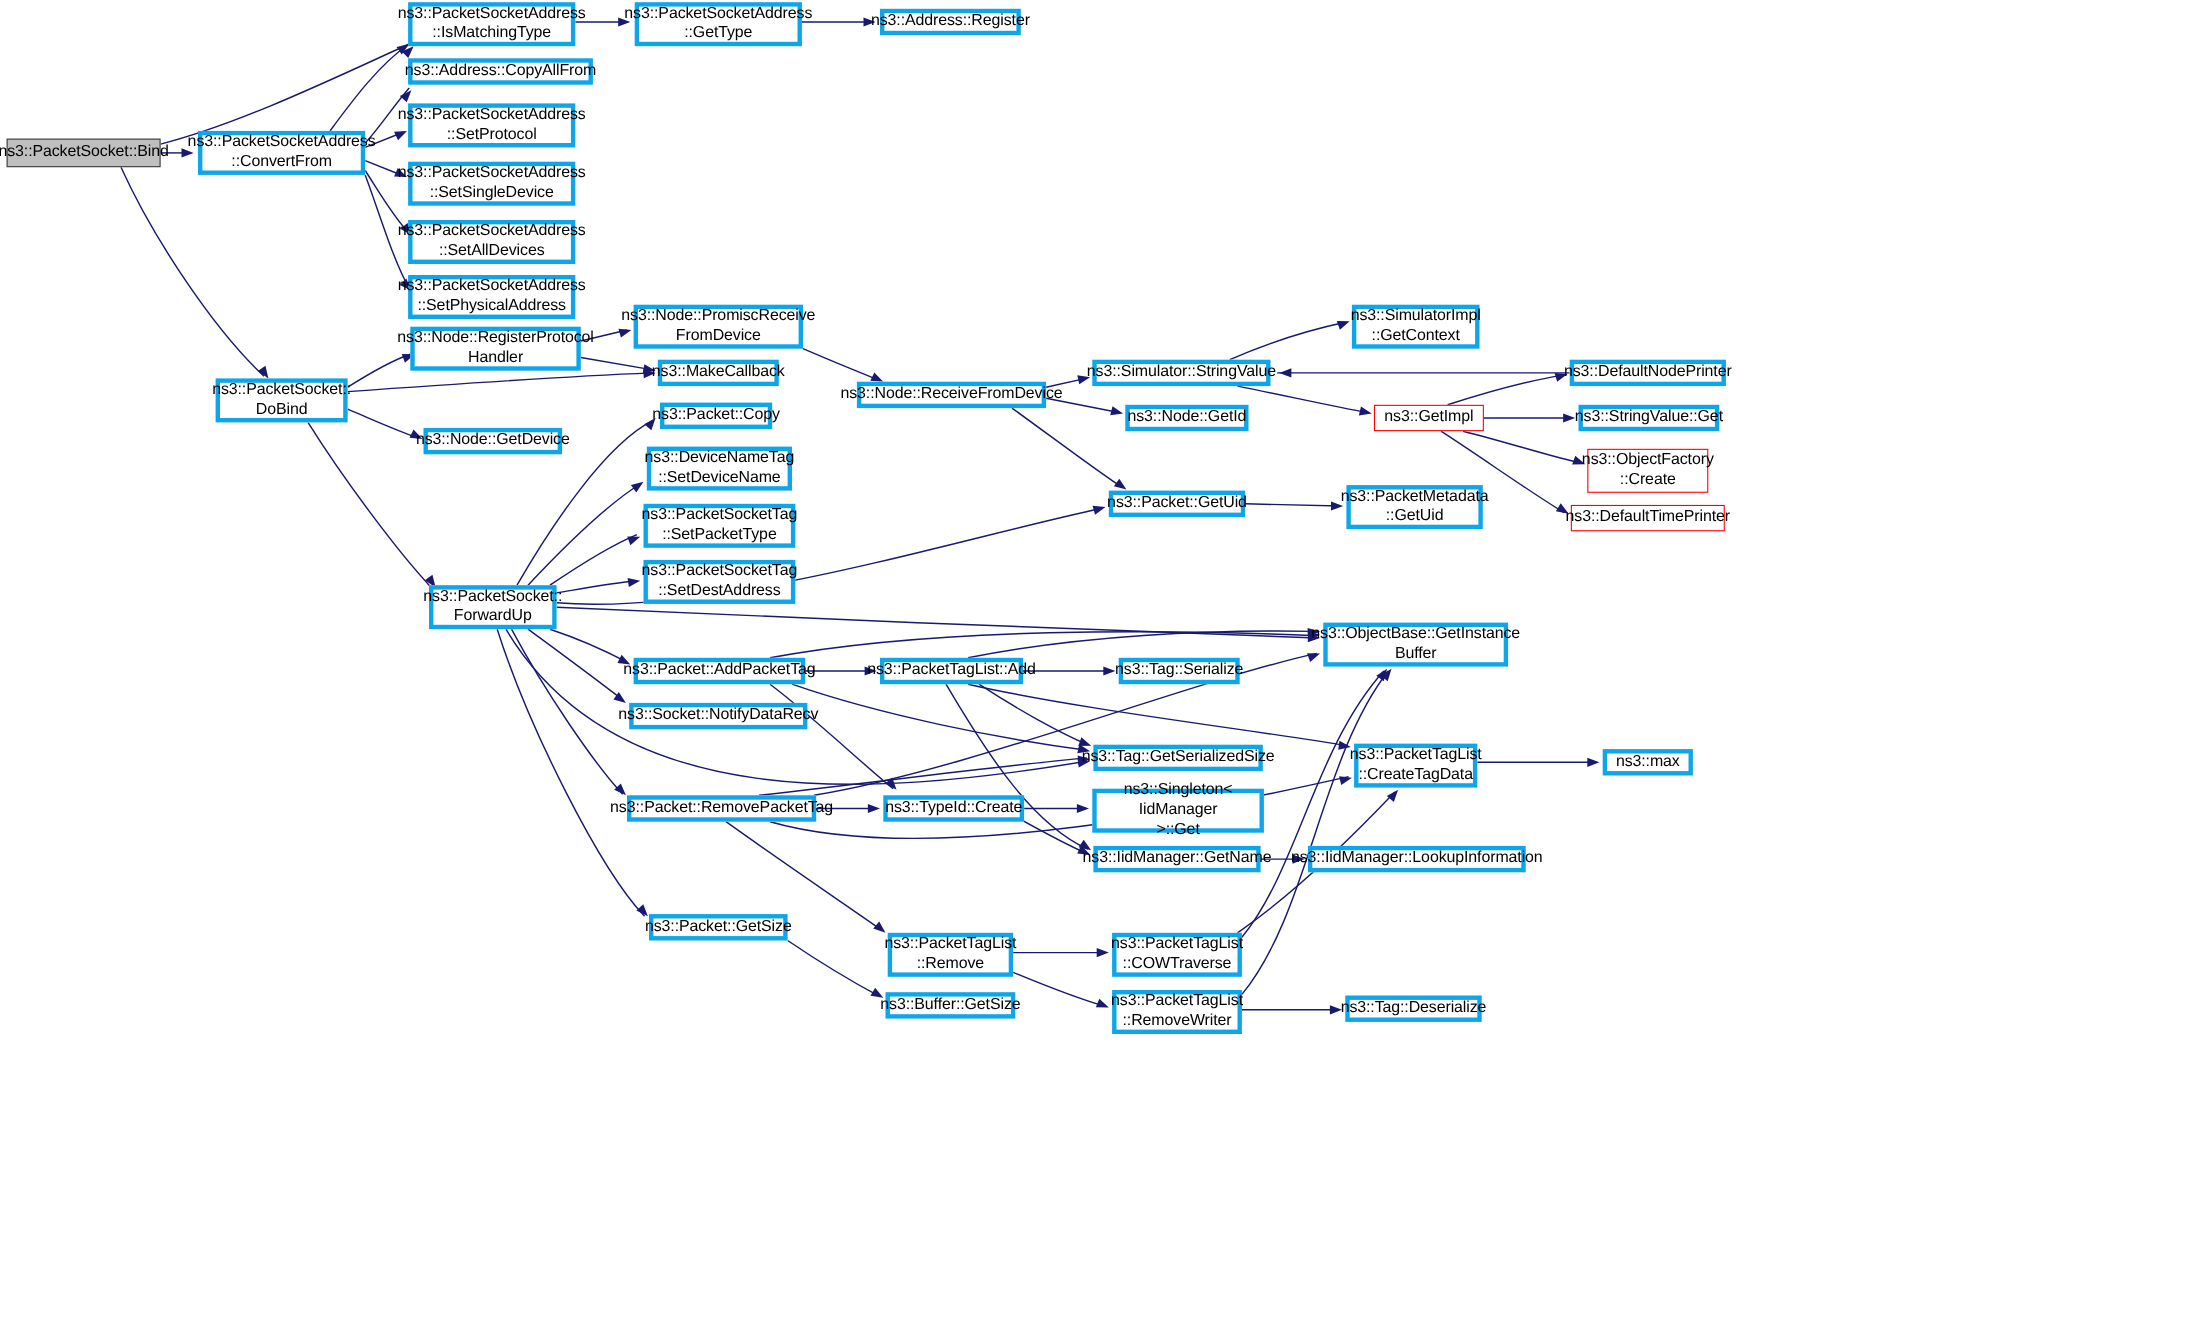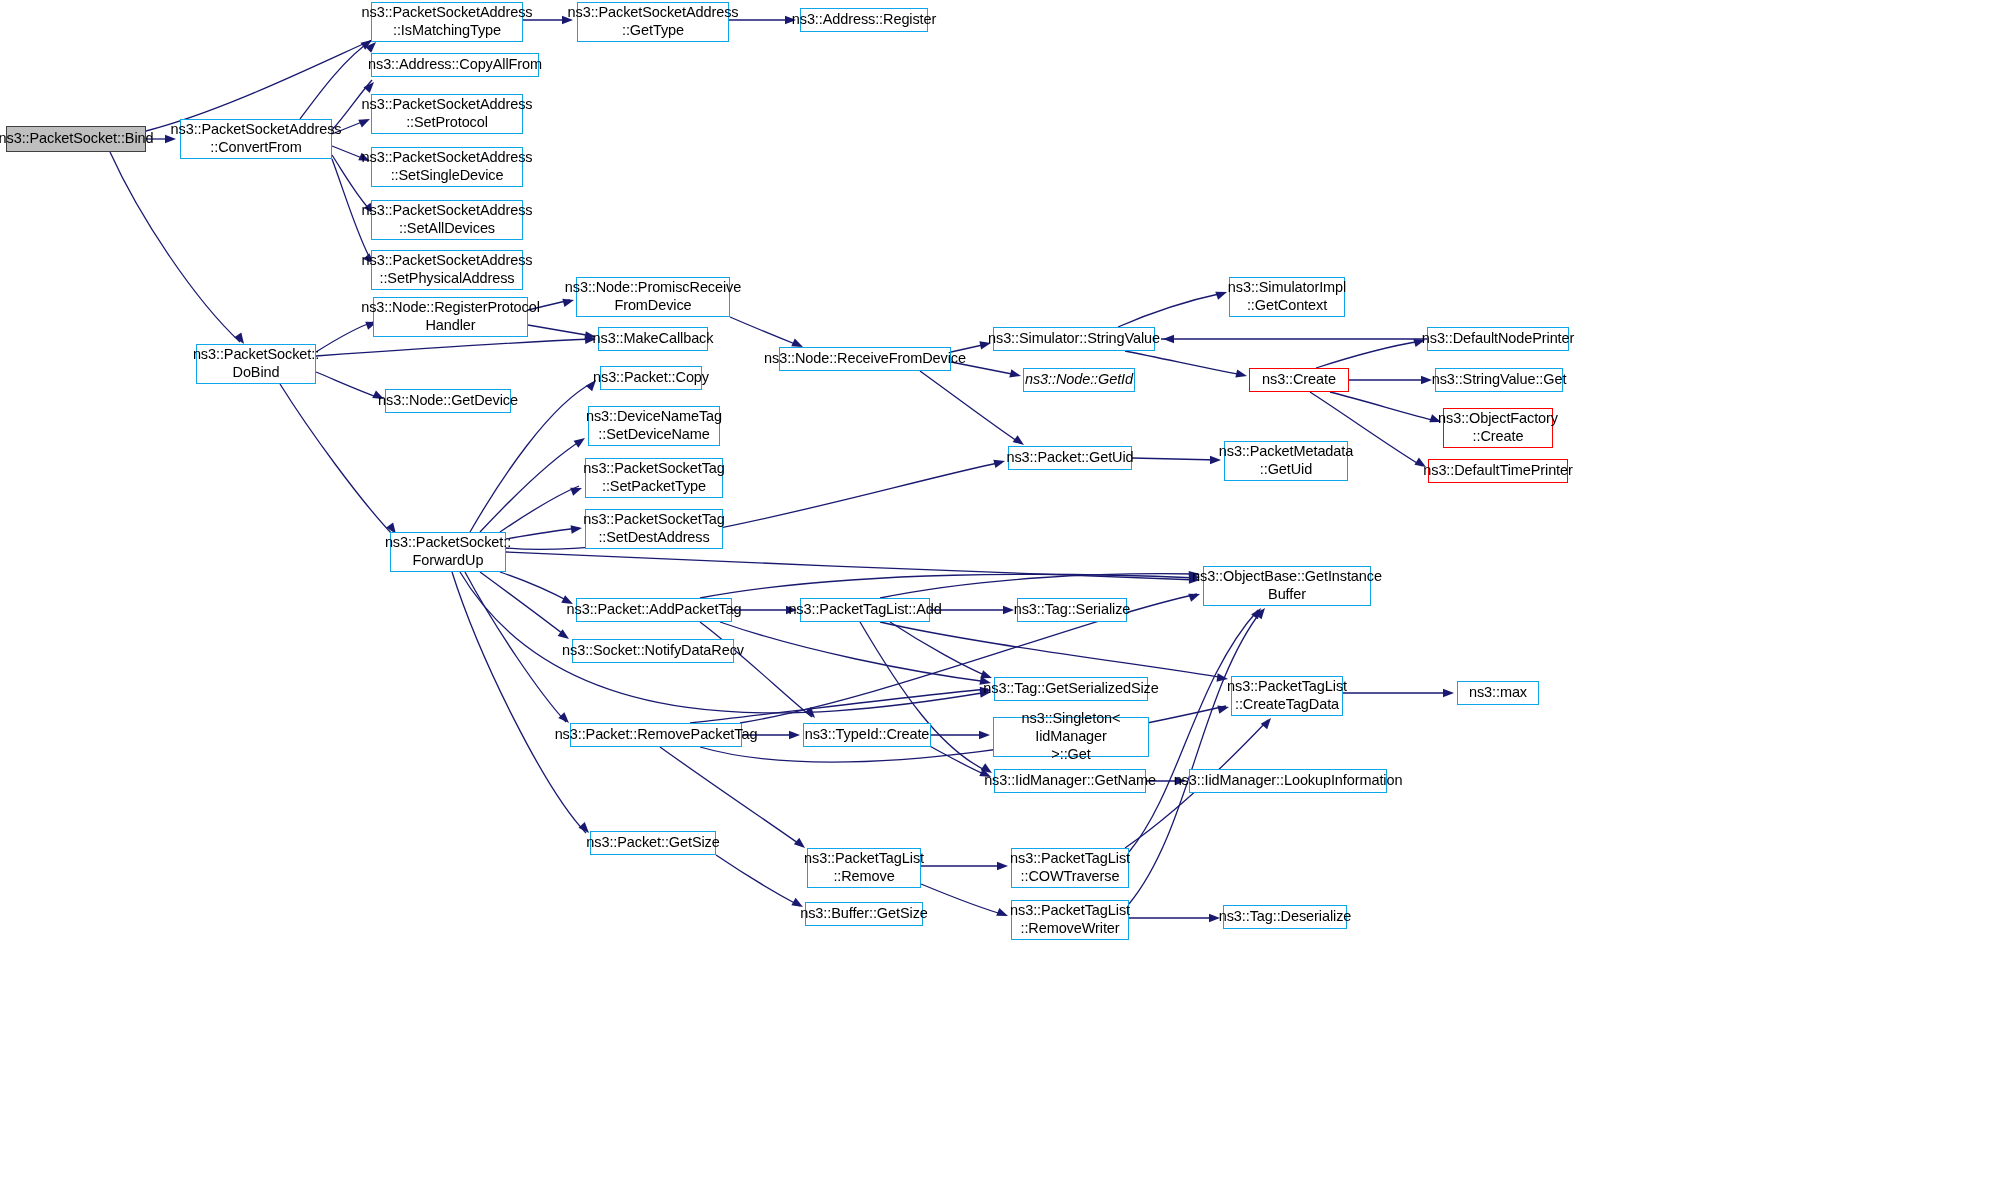--- a/index.html
+++ b/index.html
@@ -23,21 +23,21 @@
     height: 1200px;
   }
   .node {
     position: absolute;
     box-sizing: border-box;
     display: flex;
     align-items: center;
     justify-content: center;
     text-align: center;
     background: #ffffff;
-    border: 1px solid #0ea5e9;
+    border: 4px solid #0ea5e9;
     color: #000000;
     font-size: 14.5px;
     line-height: 1.22;
     letter-spacing: -0.1px;
     white-space: pre-line;
     padding: 0 3px;
     z-index: 5;
   }
   .node.current {
     background: #bfbfbf;
@@ -215,22 +215,22 @@
       <div class="node" style="left: 373px; top: 297px; width: 155px; height: 40px;">ns3::Node::RegisterProtocol
 Handler</div>
       <div class="node" style="left: 576px; top: 277px; width: 154px; height: 40px;">ns3::Node::PromiscReceive
 FromDevice</div>
       <div class="node" style="left: 598px; top: 327px; width: 110px; height: 24px;">ns3::MakeCallback</div>
       <div class="node" style="left: 385px; top: 389px; width: 126px; height: 24px;">ns3::Node::GetDevice</div>
       <div class="node" style="left: 779px; top: 347px; width: 172px; height: 24px;">ns3::Node::ReceiveFromDevice</div>
       <div class="node" style="left: 993px; top: 327px; width: 162px; height: 24px;">ns3::Simulator::StringValue</div>
       <div class="node" style="left: 1229px; top: 277px; width: 116px; height: 40px;">ns3::SimulatorImpl
 ::GetContext</div>
-      <div class="node" style="left: 1023px; top: 368px; width: 112px; height: 24px; font-style: italic;">ns3::Node::GetId</div>
-      <div class="node highlight" style="left: 1249px; top: 368px; width: 100px; height: 24px;">ns3::Create</div>
+      <div class="node" style="left: 1023px; top: 368px; width: 112px; height: 24px;">ns3::Node::GetId</div>
+      <div class="node highlight" style="left: 1249px; top: 368px; width: 100px; height: 24px;">ns3::GetImpl</div>
       <div class="node" style="left: 1427px; top: 327px; width: 142px; height: 24px;">ns3::DefaultNodePrinter</div>
       <div class="node" style="left: 1435px; top: 368px; width: 128px; height: 24px;">ns3::StringValue::Get</div>
       <div class="node highlight" style="left: 1443px; top: 408px; width: 110px; height: 40px;">ns3::ObjectFactory
 ::Create</div>
       <div class="node highlight" style="left: 1428px; top: 459px; width: 140px; height: 24px;">ns3::DefaultTimePrinter</div>
       <div class="node" style="left: 1008px; top: 446px; width: 124px; height: 24px;">ns3::Packet::GetUid</div>
       <div class="node" style="left: 1224px; top: 441px; width: 124px; height: 40px;">ns3::PacketMetadata
 ::GetUid</div>
       <div class="node" style="left: 390px; top: 532px; width: 116px; height: 40px;">ns3::PacketSocket::
 ForwardUp</div>

